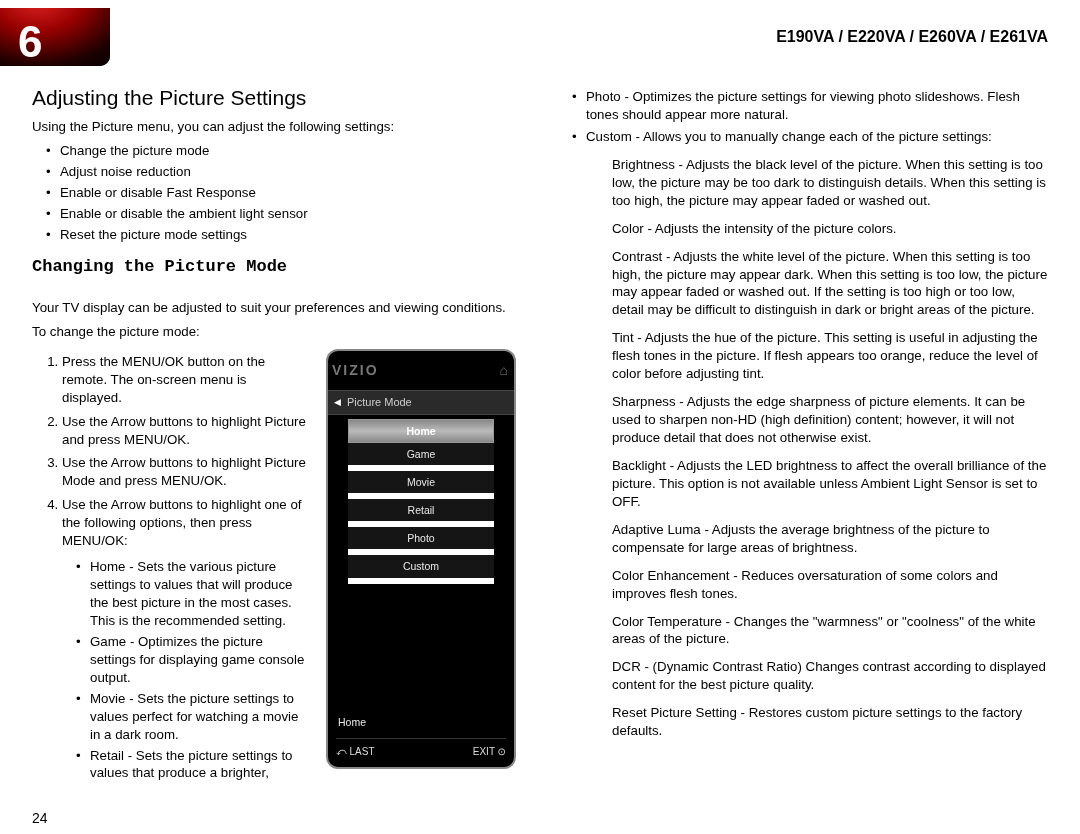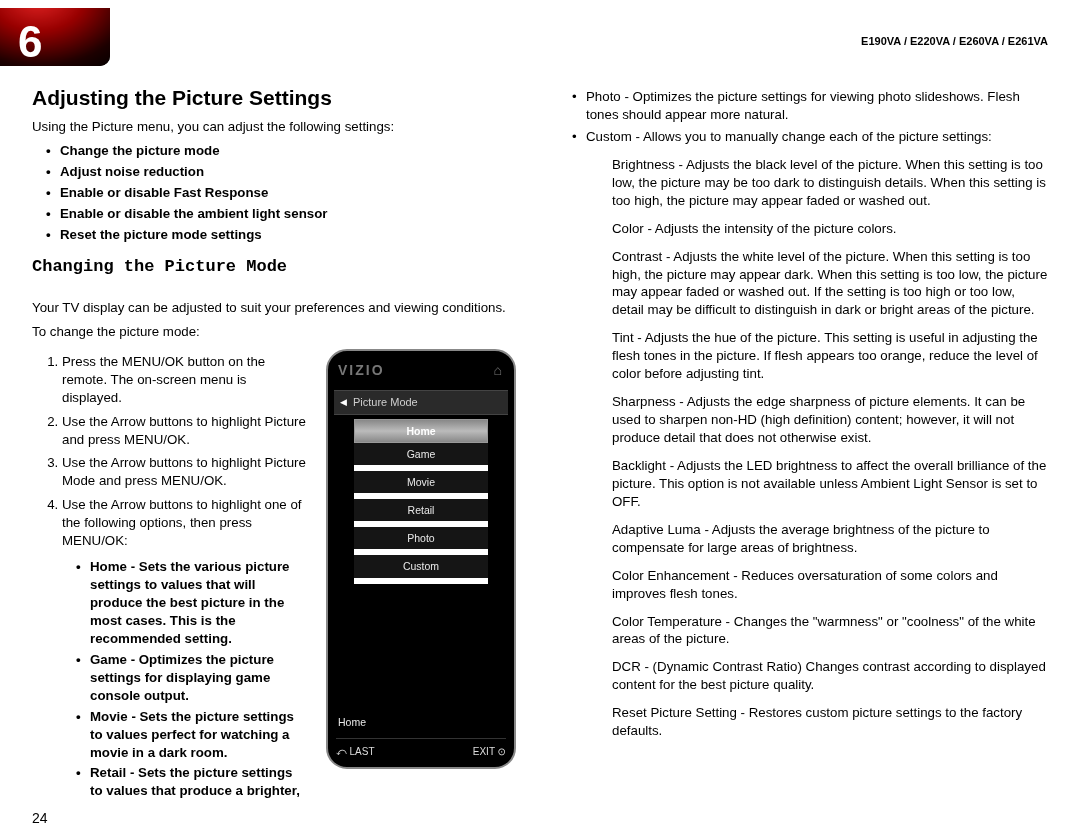--- a/index.html
+++ b/index.html
@@ -38,23 +38,23 @@
     position: absolute;
     left: 18px;
     top: 4px;
     color: #fff;
     font-size: 44px;
     font-weight: 700;
     font-family: Arial, sans-serif;
   }
   .model-line {
     position: absolute;
-    top: 34px;
+    top: 26px;
     right: 32px;
-    font-size: 11px;
+    font-size: 16px;
     font-family: Arial, sans-serif;
     font-weight: 600;
   }
   .page-num {
     position: absolute;
     bottom: 6px;
     left: 32px;
     font-size: 14px;
   }
   .columns {
@@ -65,48 +65,48 @@
     bottom: 30px;
     display: flex;
     gap: 48px;
   }
   .col {
     flex: 1;
     font-size: 13.3px;
   }
   h1 {
     font-size: 21px;
-    font-weight: 700;
+    font-weight: 400;
     font-family: "Arial Narrow", Arial, sans-serif;
     margin: 0 0 4px 0;
   }
   h2.sub {
     font-size: 17px;
     font-weight: 700;
     margin: 12px 0 20px 0;
     font-family: Liberation Mono, monospace;
   }
   p { margin: 6px 0; }
   ul.dots { list-style: none; padding-left: 28px; margin: 4px 0; }
-  ul.dots > li { position: relative; margin: 3px 0; font-weight: bold; }
+  ul.dots > li { position: relative; margin: 3px 0; }
   ul.dots > li::before { content: "•"; position: absolute; left: -14px; }
   ol.steps { padding-left: 30px; margin: 4px 0; }
   ol.steps > li { margin: 6px 0; padding-right: 4px; }
   .left-inner {
     display: flex;
     gap: 16px;
   }
   .left-text { flex: 1; }
   .tv-screenshot {
     width: 190px;
     height: 420px;
     background: #000;
     border: 2px solid #888;
-    border-radius: 21px;
-    padding: 8px 6px;
+    border-radius: 12px;
+    padding: 8px 0;
     color: #cfcfcf;
     font-family: Arial, sans-serif;
     position: relative;
     margin-top: 2px;
     flex-shrink: 0;
   }
   .tv-logo { font-size: 14px; letter-spacing: 2px; color:#777; font-weight:700; padding:2px 4px 10px 4px; display:flex; justify-content:space-between; }
   .tv-tabhdr {
     background: #2a2a2a;
     font-size: 11px;

